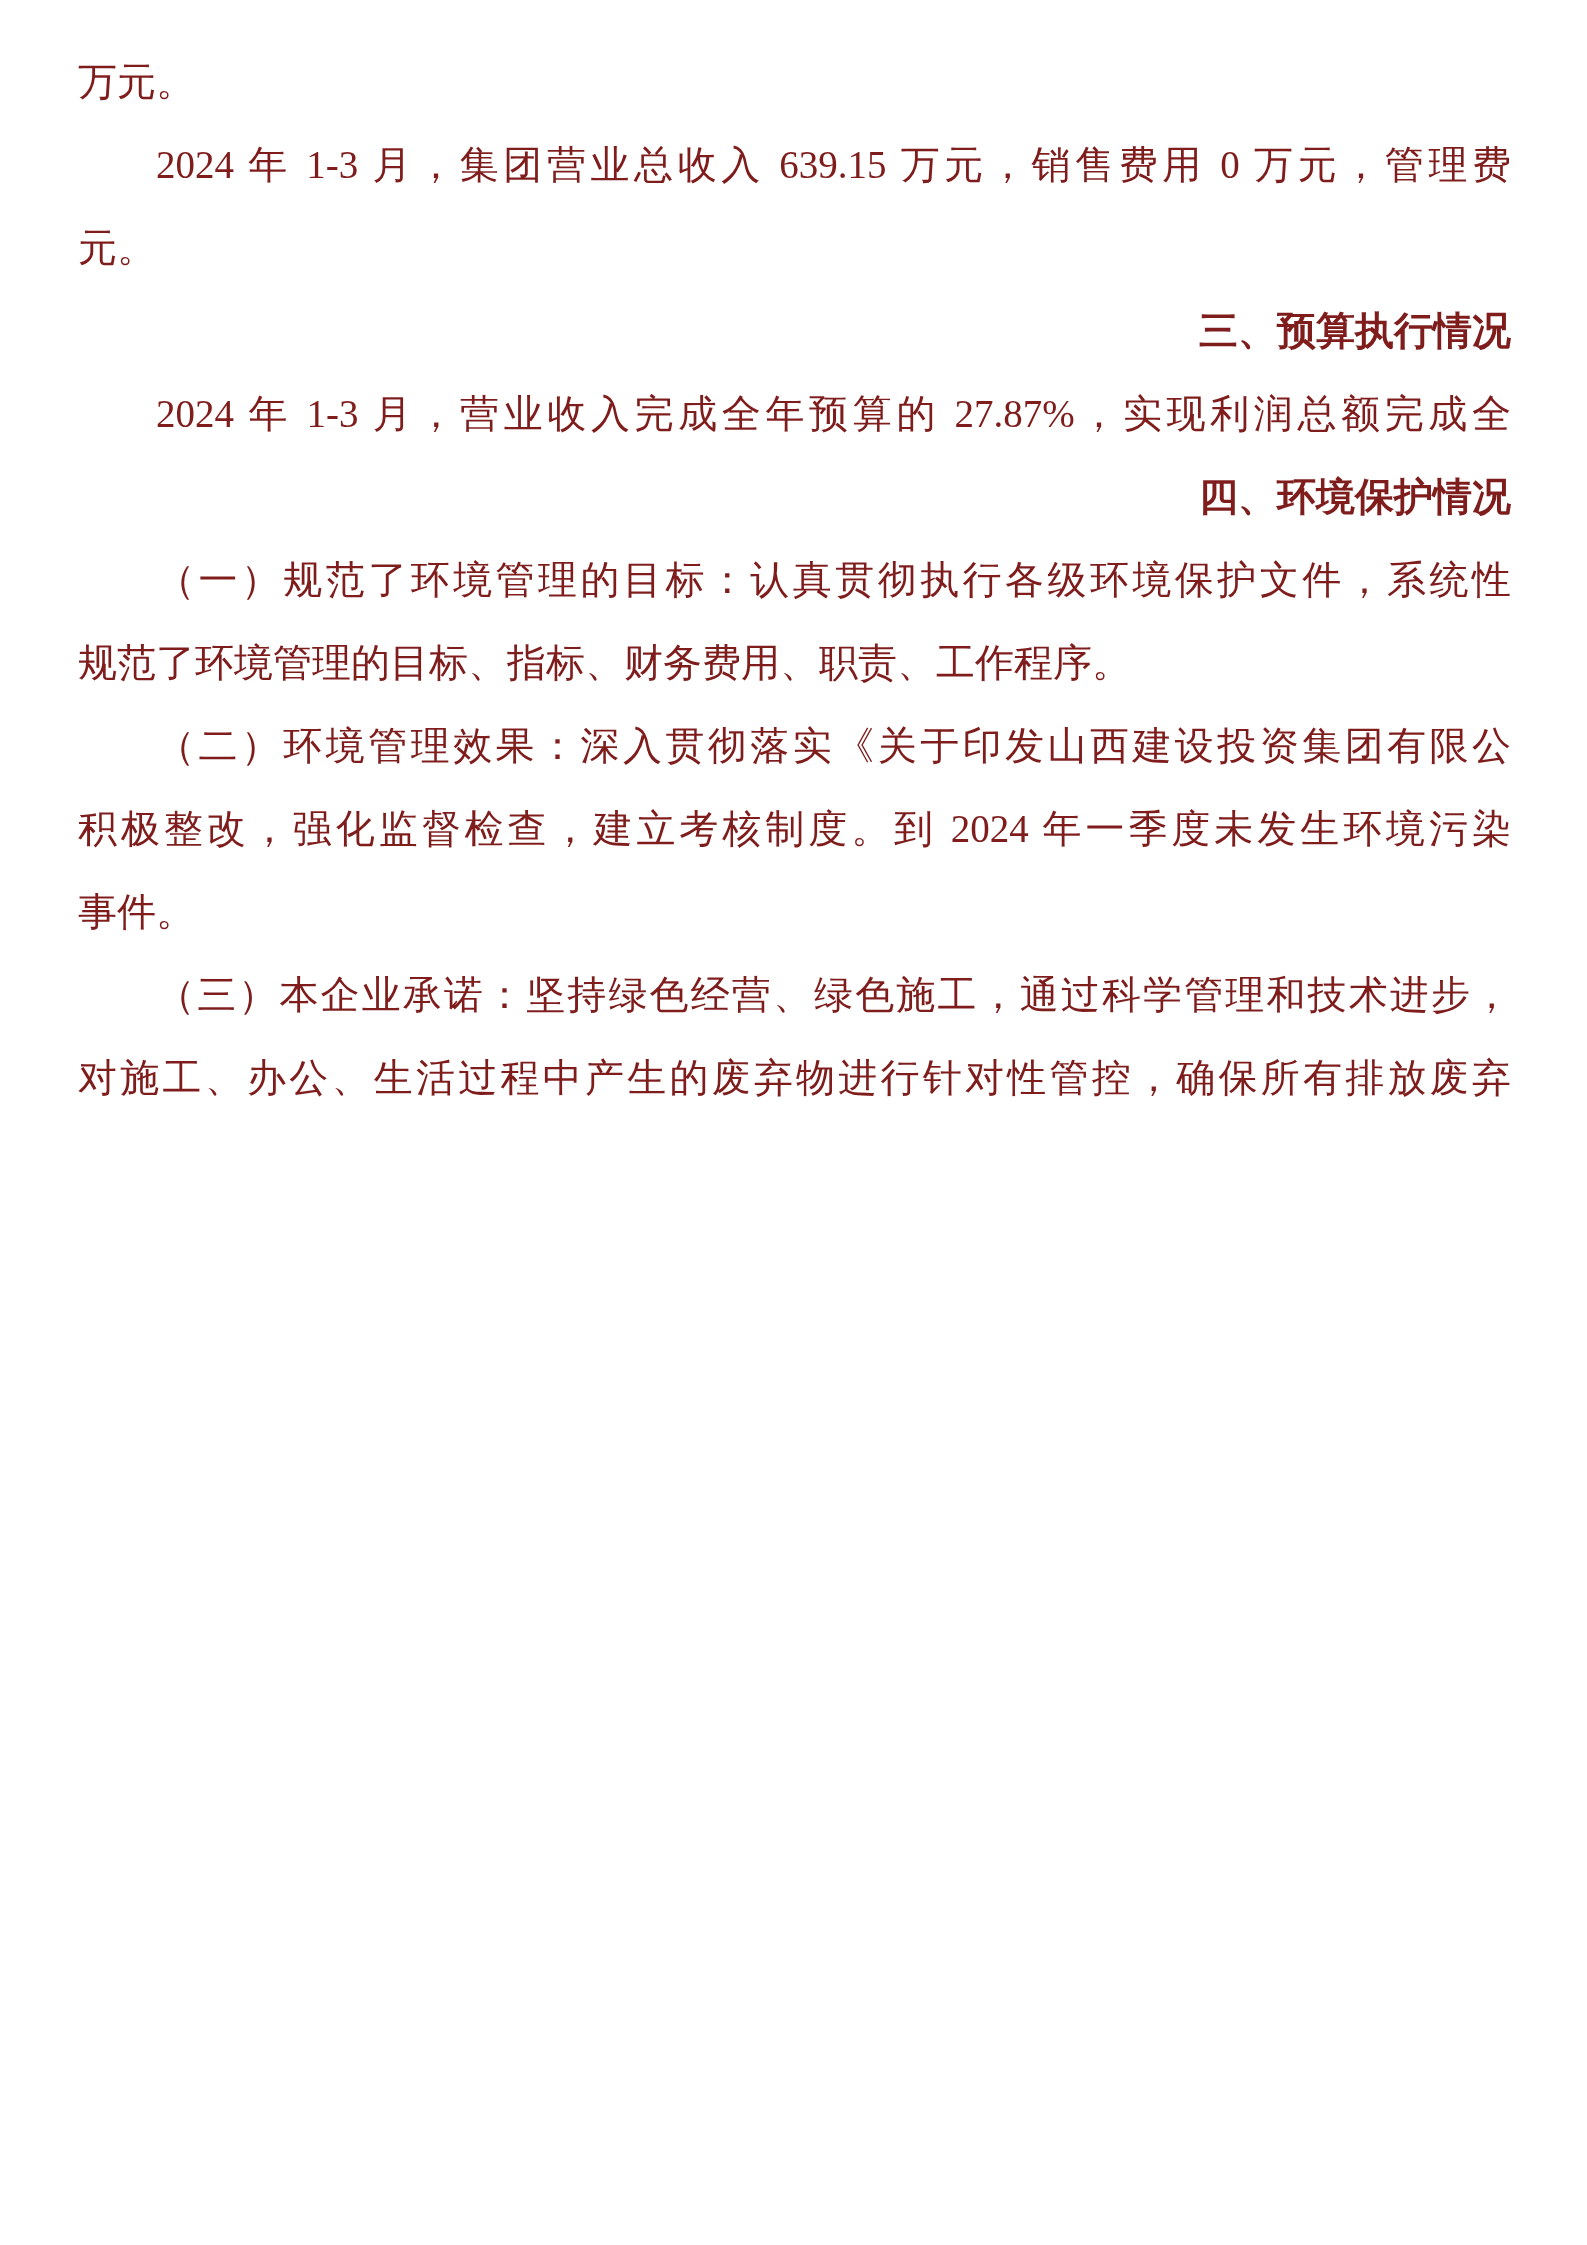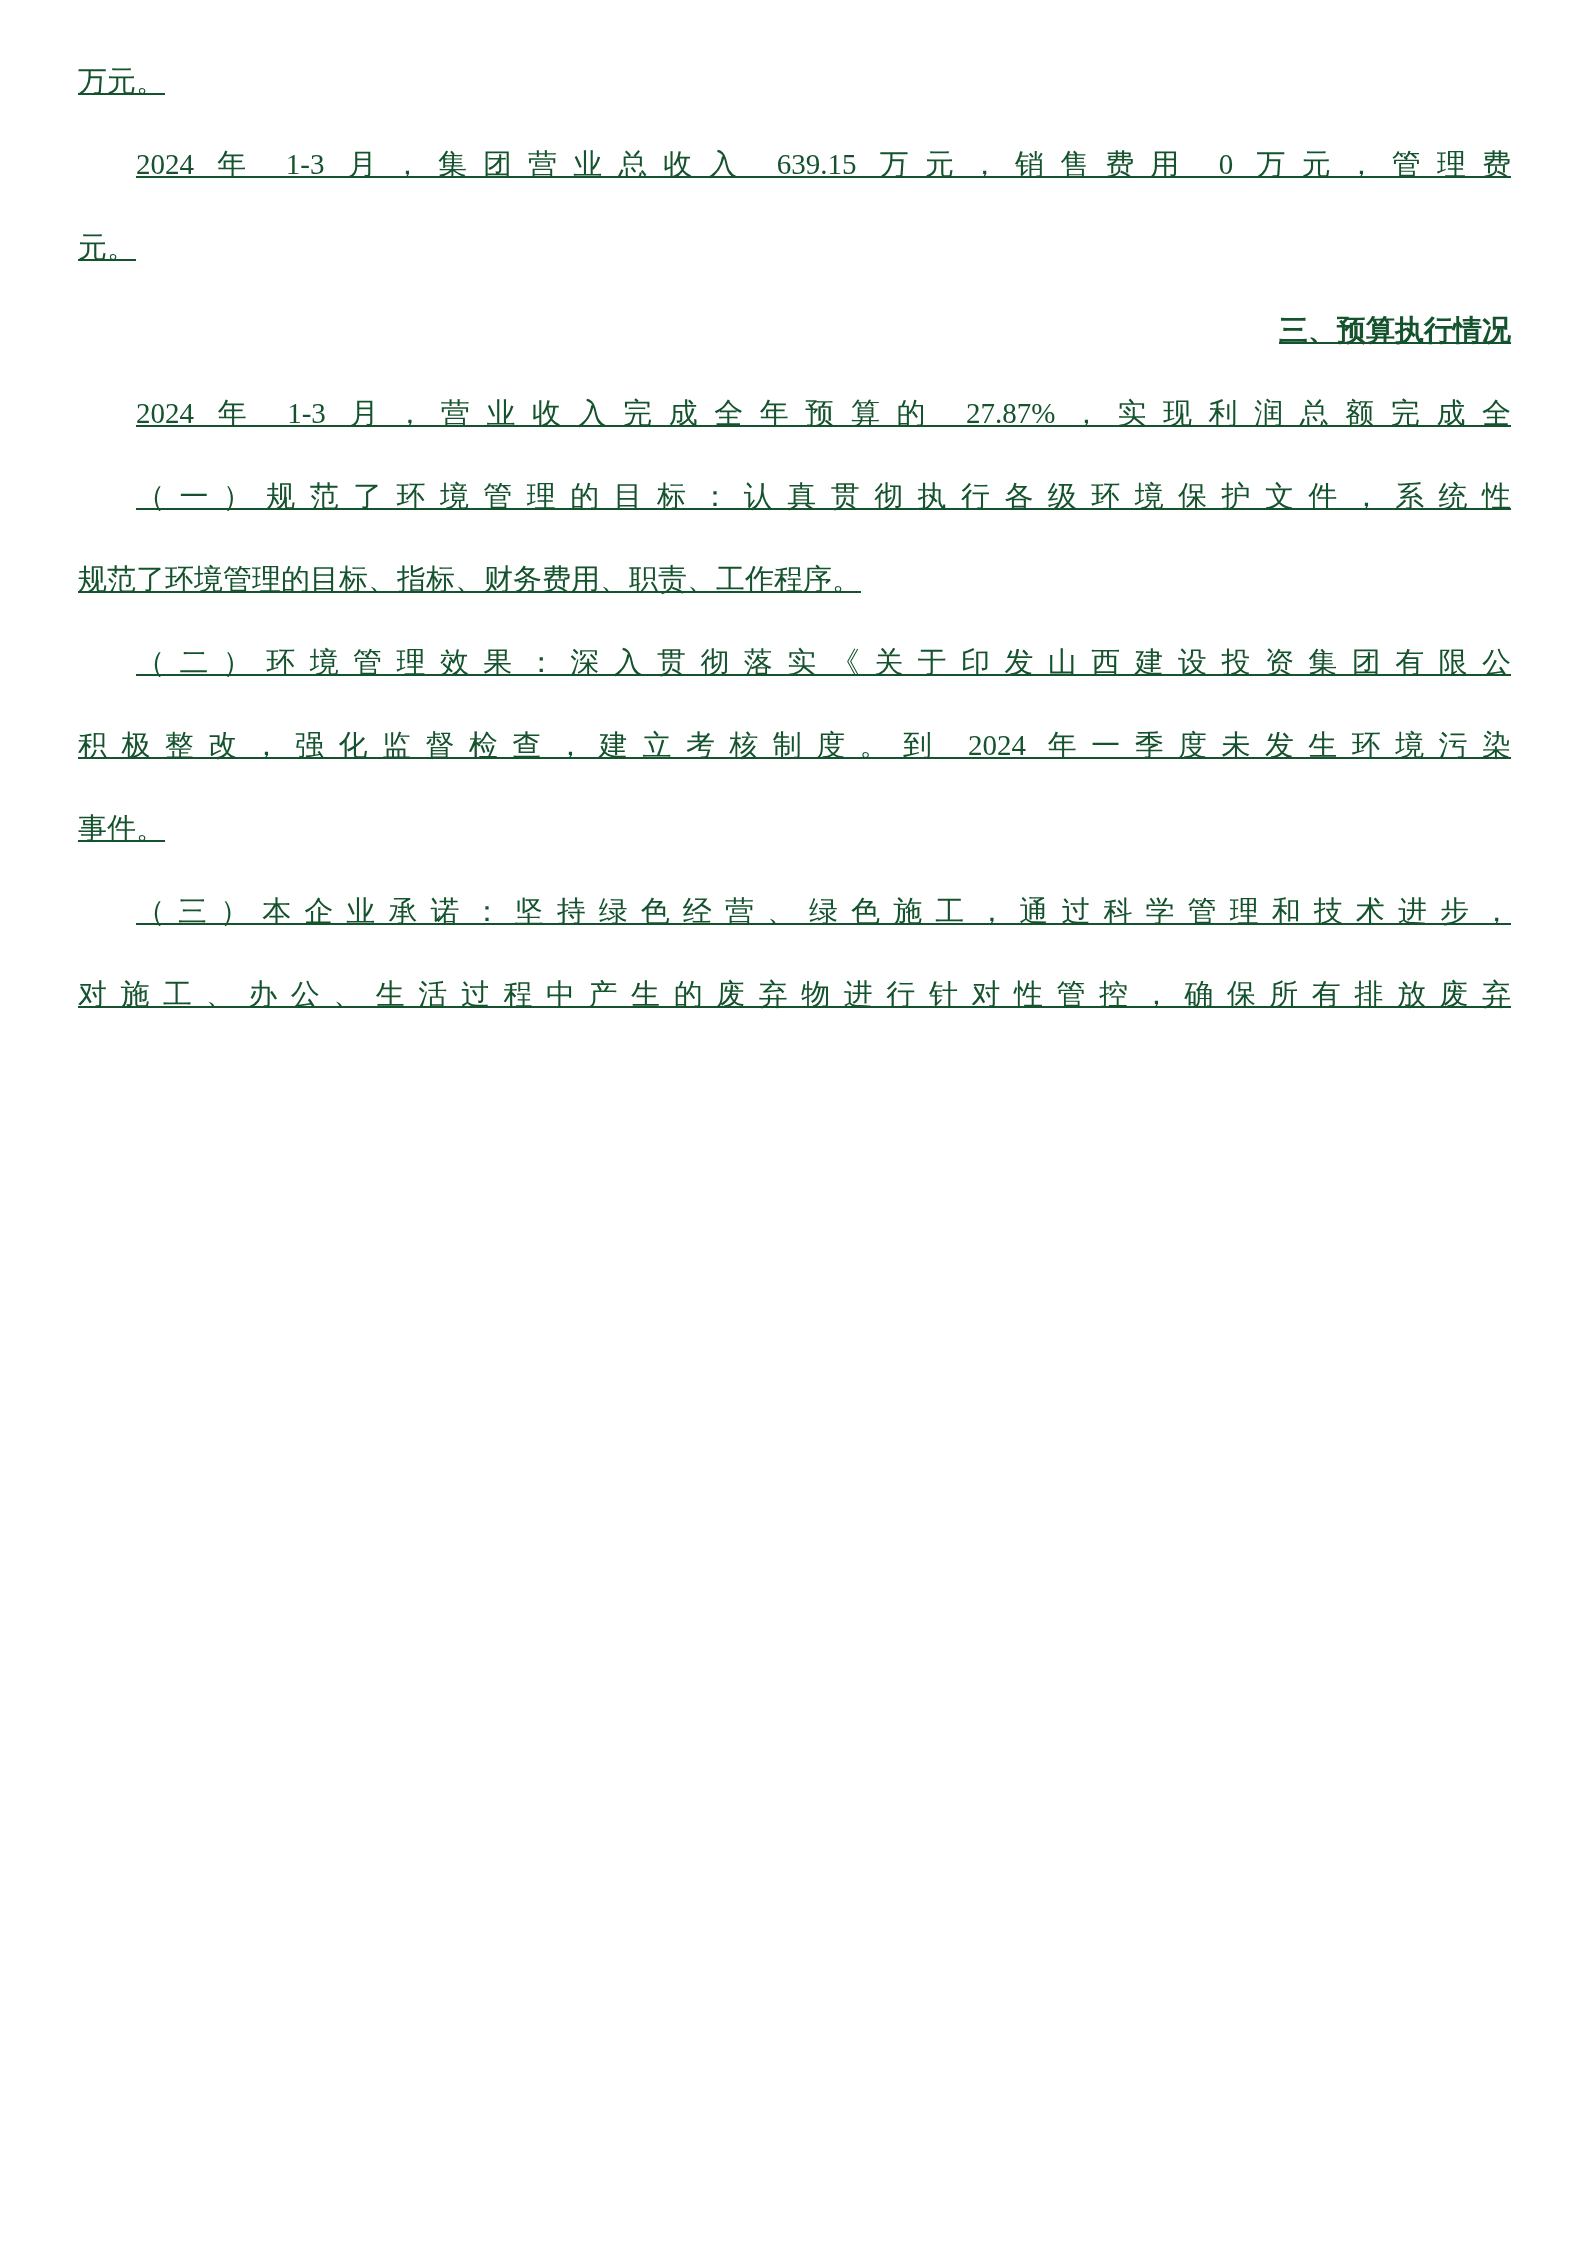--- a/index.html
+++ b/index.html
@@ -15,28 +15,27 @@
     overflow: hidden;
   }
   .content {
     position: absolute;
     left: 78px;
     top: 40px;
     width: 1433px;
   }
   .ln {
     font-family: "Liberation Serif", "DejaVu Serif", serif;
-    font-size: 29px;
+    font-size: 39px;
     line-height: 83px;
     height: 83px;
-    color: #14532d;
+    color: #7f1d1d;
     text-align: left;
     white-space: normal;
     overflow: hidden;
-    text-decoration: underline;
   }
   .indent {
     text-indent: 2em;
   }
   .fill {
     text-align: justify;
     text-align-last: justify;
     text-justify: inter-character;
   }
   .hd {
@@ -48,20 +47,21 @@
 </head>
 <body>
 
 <div class="page">
   <div class="content">
     <div class="ln">万元。</div>
     <div class="ln indent fill">2024 年 1-3 月，集团营业总收入 639.15 万元，销售费用 0 万元，管理费</div>
     <div class="ln">元。</div>
     <div class="ln indent hd">三、预算执行情况</div>
     <div class="ln indent fill">2024 年 1-3 月，营业收入完成全年预算的 27.87%，实现利润总额完成全</div>
+    <div class="ln indent hd">四、环境保护情况</div>
     <div class="ln indent fill">（一）规范了环境管理的目标：认真贯彻执行各级环境保护文件，系统性</div>
     <div class="ln">规范了环境管理的目标、指标、财务费用、职责、工作程序。</div>
     <div class="ln indent fill">（二）环境管理效果：深入贯彻落实《关于印发山西建设投资集团有限公</div>
     <div class="ln fill">积极整改，强化监督检查，建立考核制度。到 2024 年一季度未发生环境污染</div>
     <div class="ln">事件。</div>
     <div class="ln indent fill">（三）本企业承诺：坚持绿色经营、绿色施工，通过科学管理和技术进步，</div>
     <div class="ln fill">对施工、办公、生活过程中产生的废弃物进行针对性管控，确保所有排放废弃</div>
   </div>
 </div>
 

